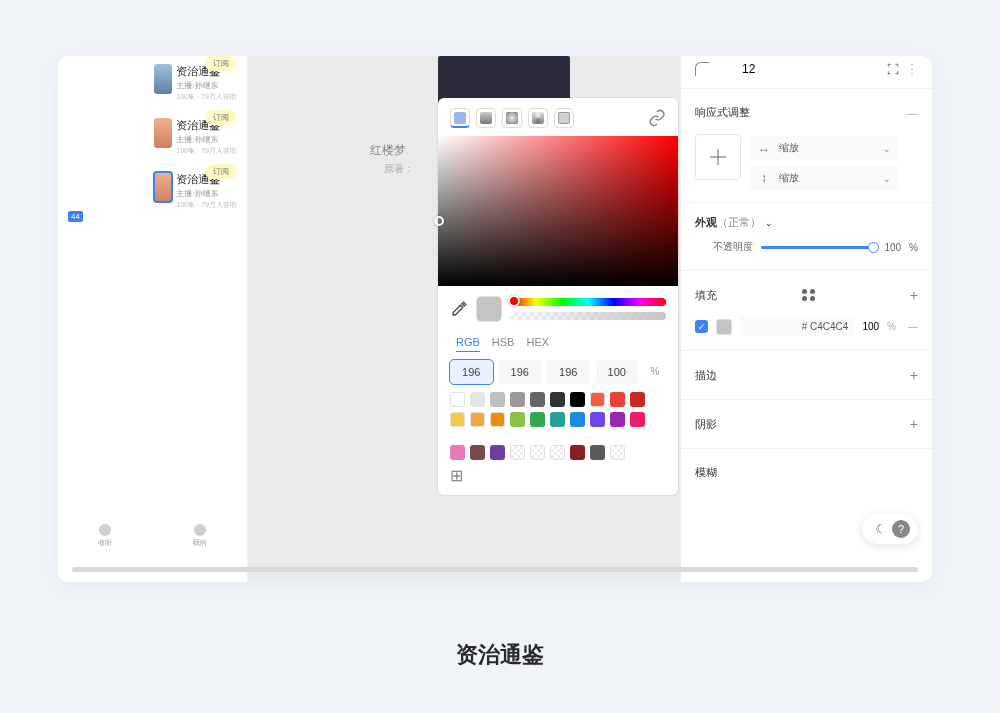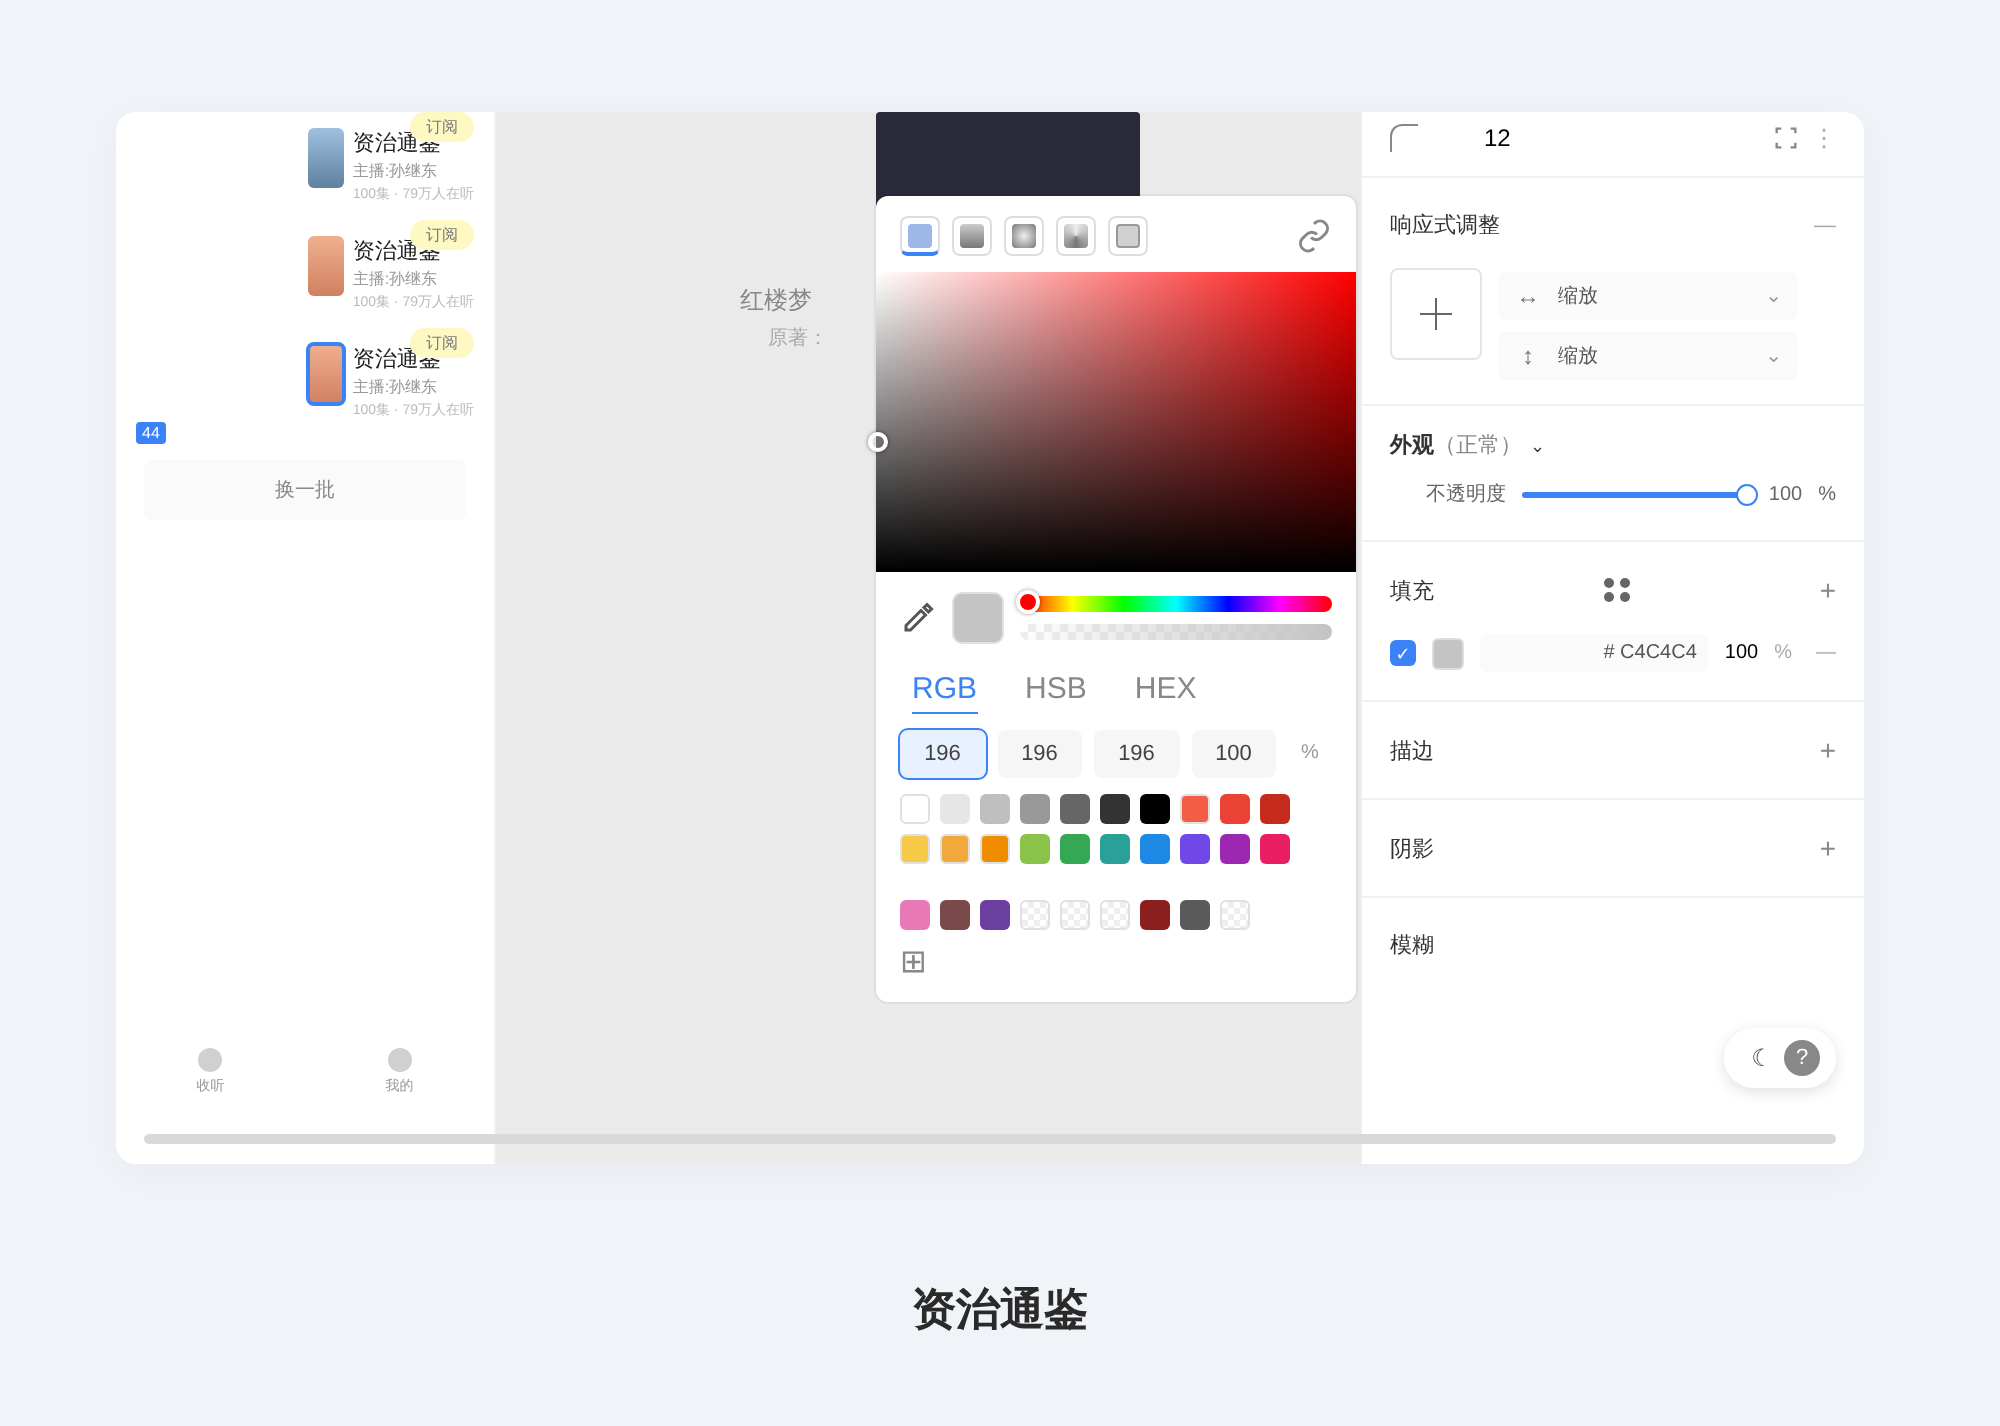--- a/index.html
+++ b/index.html
@@ -33,21 +33,21 @@
 .link-ico { margin-left: auto; width: 18px; height: 18px; color: #888; }
 .sat-area { height: 150px; background: linear-gradient(to top, #000, transparent), linear-gradient(to right, #fff, #ff0000); position: relative; }
 .sat-cursor { position: absolute; left: -4px; top: 80px; width: 10px; height: 10px; border: 2px solid #fff; border-radius: 50%; box-shadow: 0 0 2px rgba(0,0,0,.5); }
 .slider-row { display: flex; align-items: center; gap: 8px; padding: 10px 12px; }
 .eyedrop { width: 18px; height: 18px; color: #555; }
 .curr-sw { width: 26px; height: 26px; border-radius: 5px; background: #c4c4c4; border: 1px solid #e0e0e0; }
 .sliders { flex: 1; display: flex; flex-direction: column; gap: 6px; }
 .hue-bar { height: 8px; border-radius: 4px; background: linear-gradient(to right,red,yellow,lime,cyan,blue,magenta,red); position: relative; }
 .hue-dot { position: absolute; left: -2px; top: -3px; width: 12px; height: 12px; border: 2px solid #fff; background: red; border-radius: 50%; box-shadow: 0 0 2px rgba(0,0,0,.4); }
 .alpha-bar { height: 8px; border-radius: 4px; background-image: linear-gradient(to right, transparent, #c4c4c4), linear-gradient(45deg,#eee 25%,transparent 25%,transparent 75%,#eee 75%),linear-gradient(45deg,#eee 25%,transparent 25%,transparent 75%,#eee 75%); background-size: auto, 8px 8px, 8px 8px; background-position: 0 0, 0 0, 4px 4px; }
-.mode-tabs { display: flex; gap: 24px; padding: 4px 18px 8px; font-size: 15px; color: #888; }
+.mode-tabs { display: flex; gap: 12px; padding: 4px 18px 8px; font-size: 11px; color: #888; }
 .mode-tabs .act { color: #3b82f6; border-bottom: 1.5px solid #3b82f6; padding-bottom: 3px; }
 .val-row { display: flex; gap: 6px; padding: 0 12px 8px; }
 .val-in { flex: 1; text-align: center; font-size: 11px; color: #444; background: #f6f6f6; border-radius: 4px; padding: 6px 0; }
 .val-in.sel { outline: 1.5px solid #3b82f6; background: #e8f1ff; }
 .val-unit { width: 22px; text-align: center; font-size: 10px; color: #999; padding: 6px 0; }
 .swatch-grid { display: flex; flex-wrap: wrap; gap: 5px; padding: 0 12px; }
 .swatch { width: 15px; height: 15px; border-radius: 3px; }
 .swatch.bd { border: 1px solid #e0e0e0; }
 .add-sw { padding: 6px 12px 0; font-size: 16px; color: #888; }
 .inspector { position: absolute; left: 622px; top: 0; width: 252px; height: 100%; background: #fff; border-left: 1px solid #eee; overflow: hidden; }
@@ -109,21 +109,20 @@
     <div class="mock-item" style="position:relative">
       <div class="mock-thumb sel"></div>
       <div class="mock-text">
         <div class="t1">资治通鉴</div>
         <div class="t2">主播:孙继东</div>
         <div class="t3">100集 · 79万人在听</div>
       </div>
       <div class="sub-btn">订阅</div>
       <div class="sel-badge">44</div>
     </div>
-    <div class="swap-btn">换一批</div>
     <div class="mock-tabs">
       <div class="mock-tab">
           <div class="dot"></div>
           <div class="lbl">收听</div>
         </div>
       <div class="mock-tab">
           <div class="dot"></div>
           <div class="lbl">我的</div>
         </div>
     </div>

